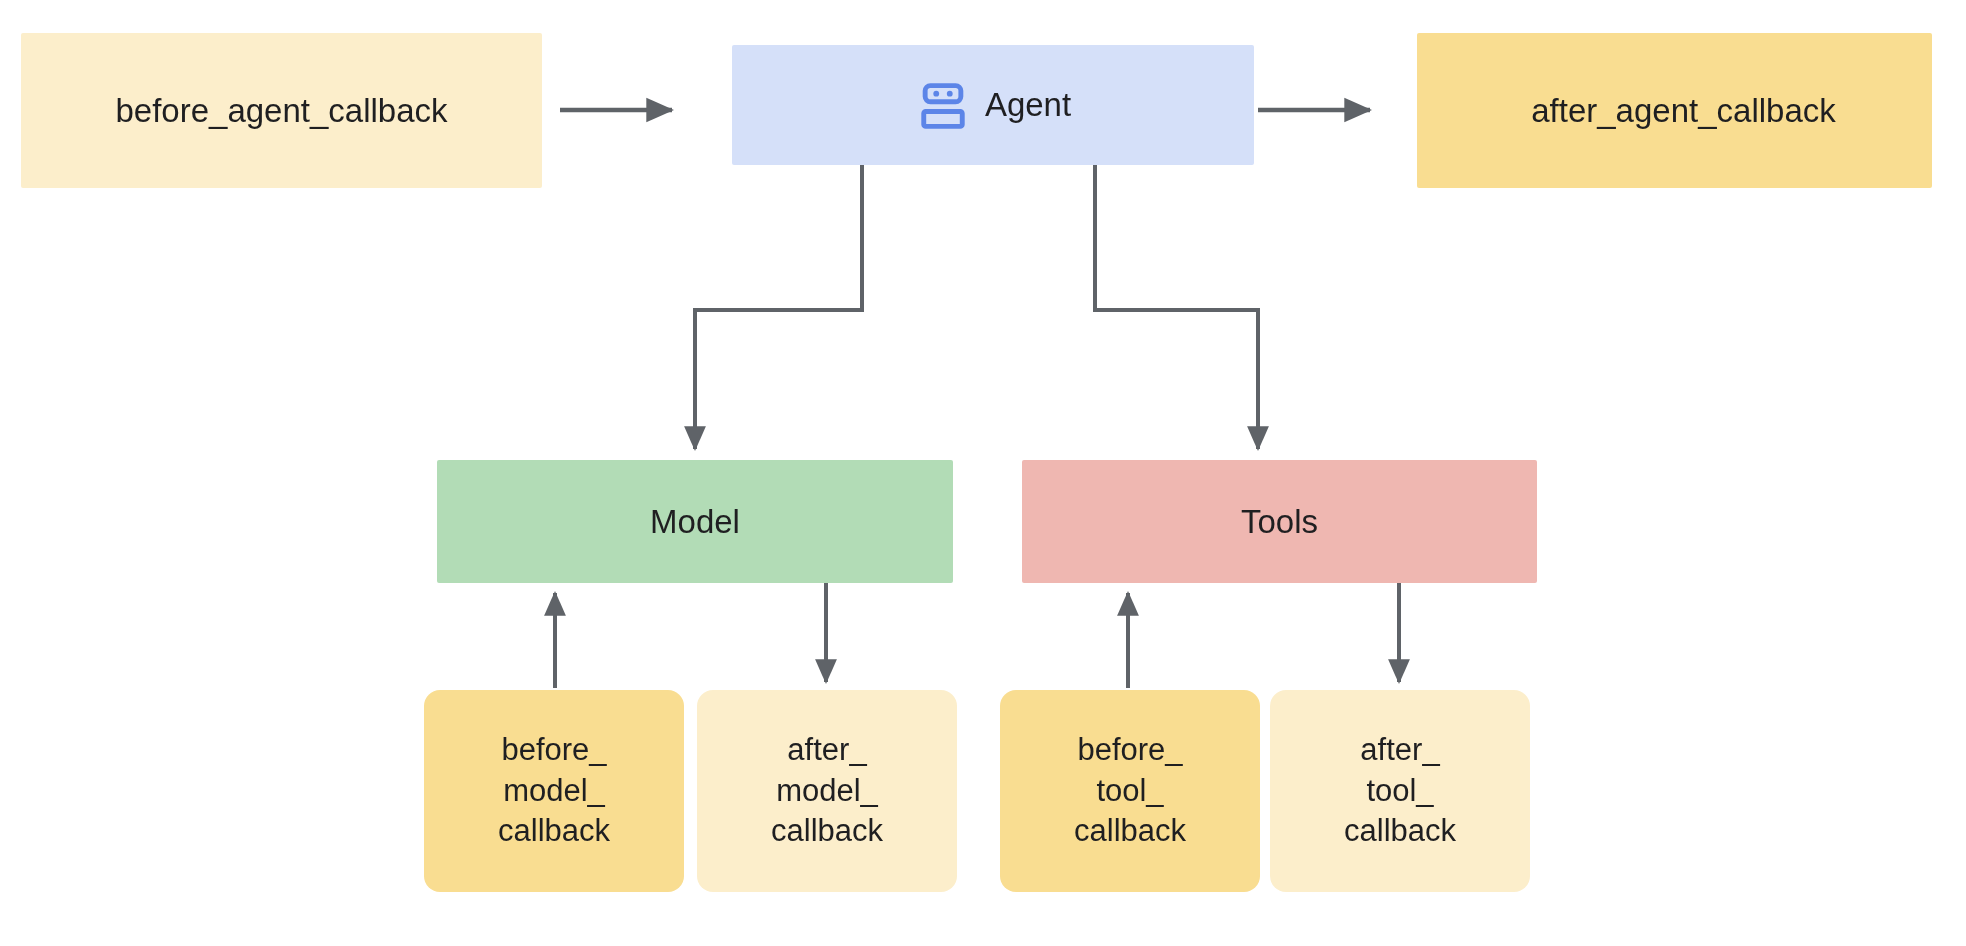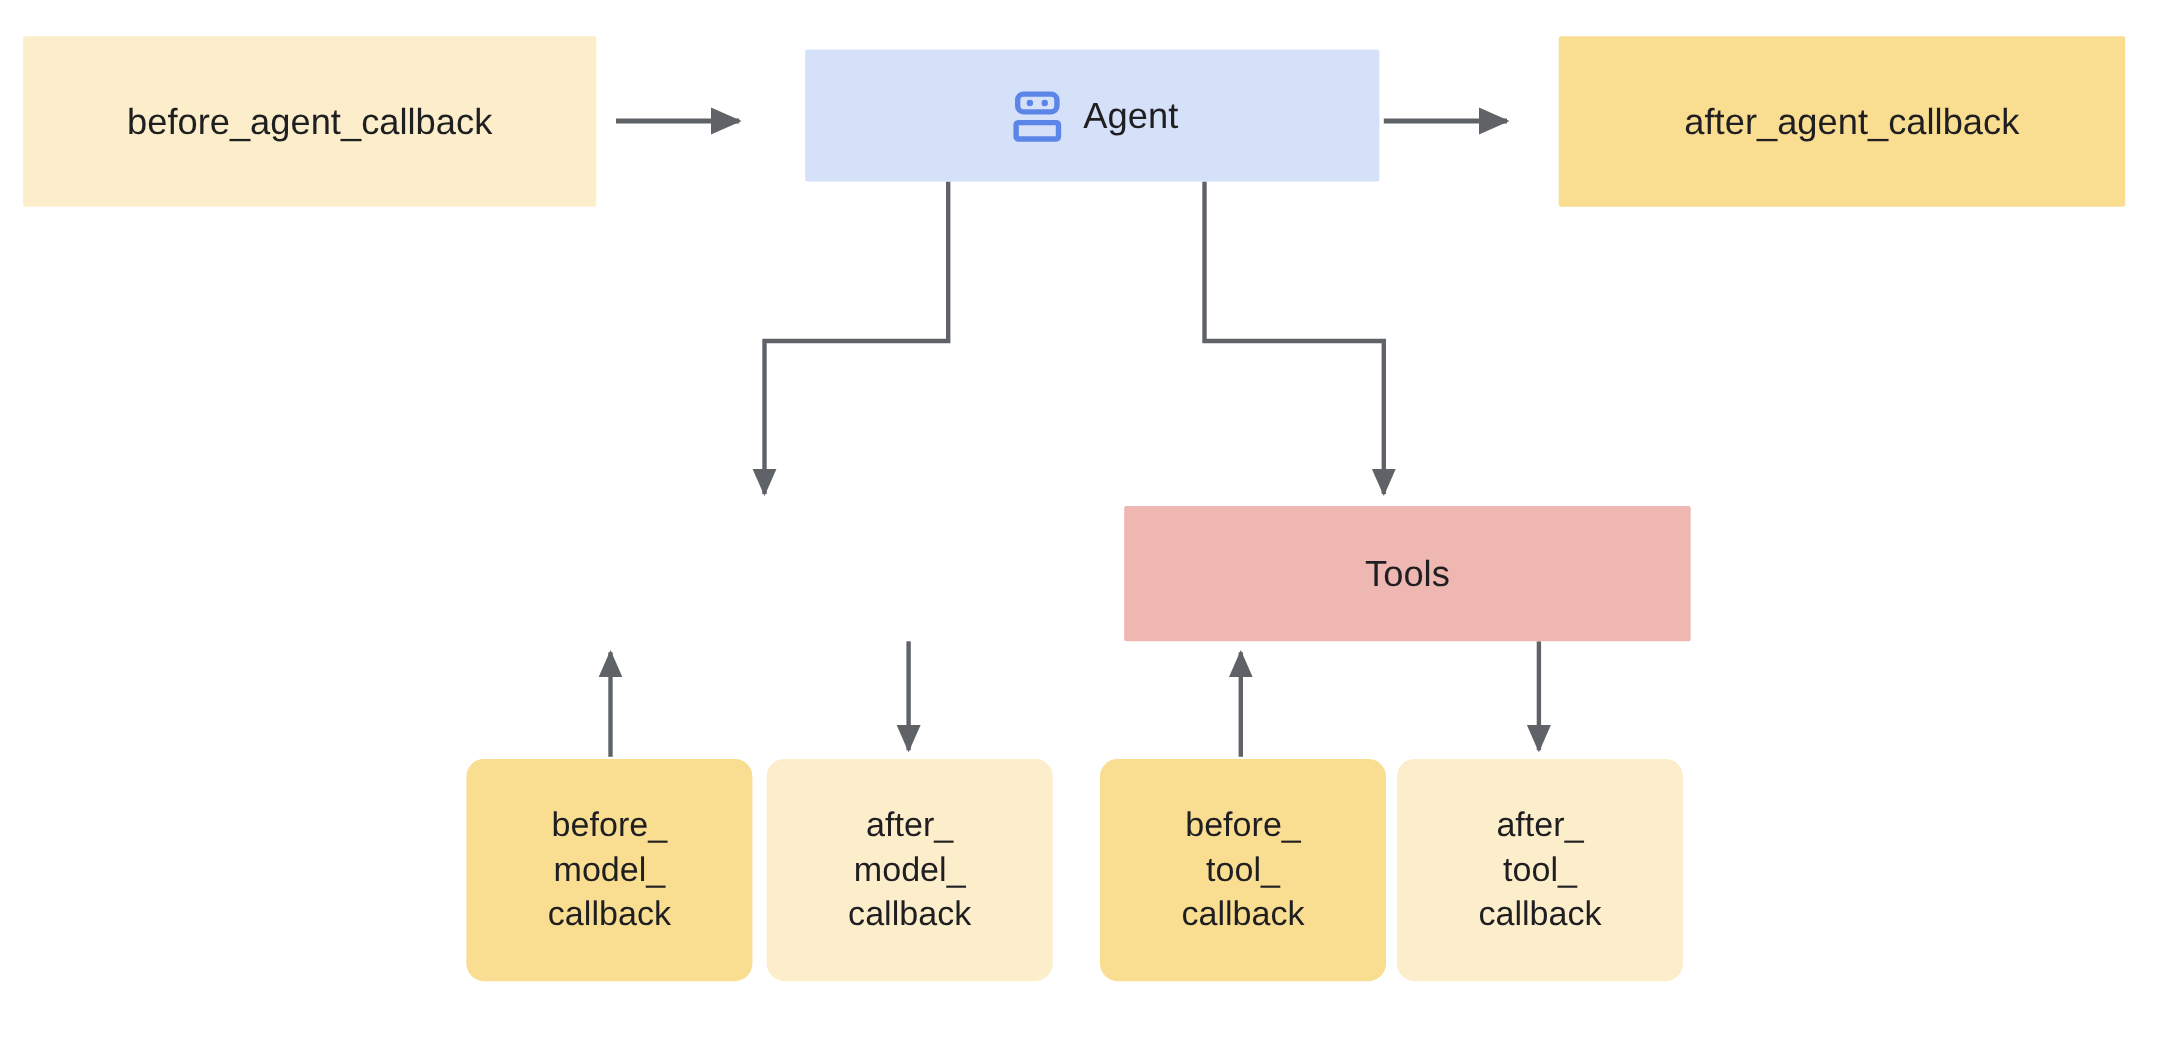--- a/index.html
+++ b/index.html
@@ -143,20 +143,23 @@
         <path d="M4.6 13.3h14.8a1.9 1.9 0 0 1 1.9 1.9v4.7a1.9 1.9 0 0 1-1.9 1.9H4.6a1.9 1.9 0 0 1-1.9-1.9v-4.7a1.9 1.9 0 0 1 1.9-1.9zm.2 2.1v4.3h14.4v-4.3H4.8z" fill="#5c85e8"></path>
       </svg>
       <span>Agent</span>
     </span>
   </div>
 
   <div class="node" id="node-after-agent">
     <span>after_agent_callback</span>
   </div>
 
+  <div class="node" id="node-model">
+    <span>Model</span>
+  </div>
 
   <div class="node" id="node-tools">
     <span>Tools</span>
   </div>
 
   <div class="node leaf" id="node-before-model">
     <span>before_
 model_
 callback</span>
   </div>

